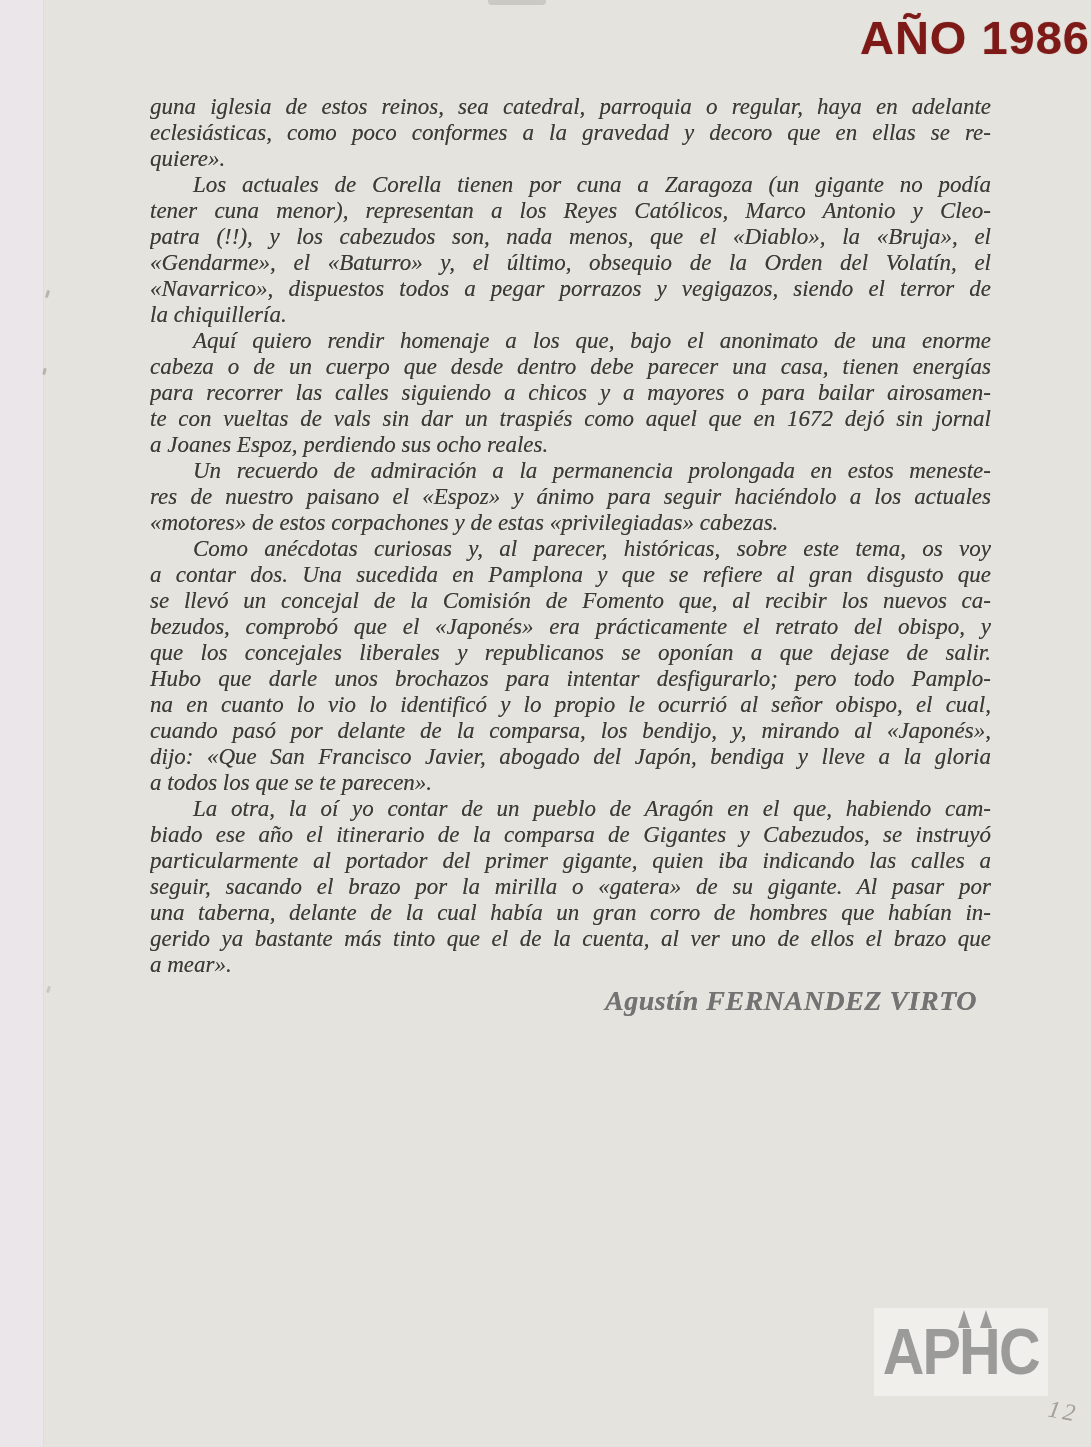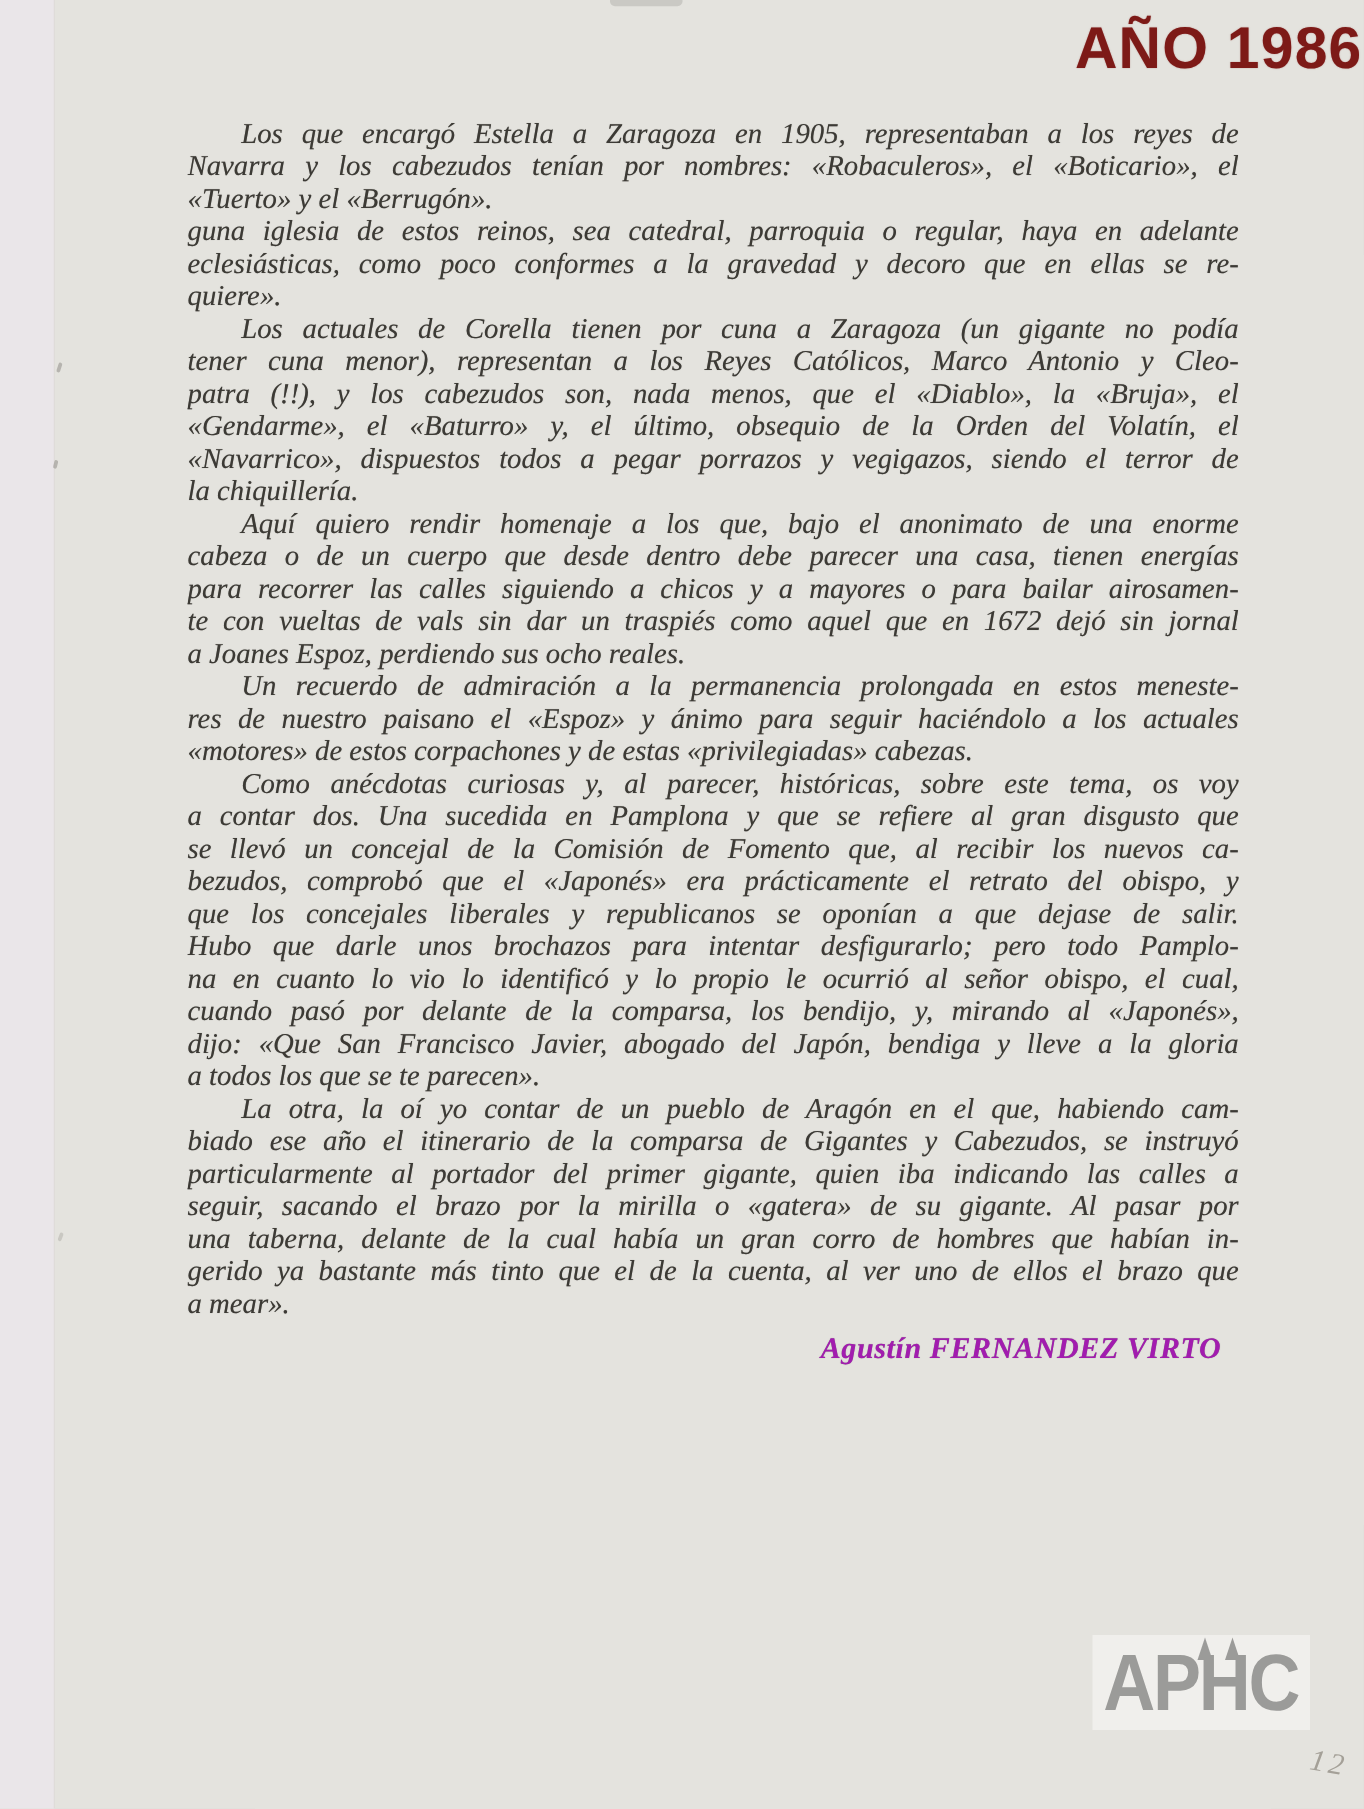--- a/index.html
+++ b/index.html
@@ -55,31 +55,31 @@
   }
   .para .line.first { text-indent: 43px; }
   .para .line.last  { text-align-last: left; }
 
   .signature {
     margin-top: 10px;
     padding-right: 14px;
     text-align: right;
     font-weight: bold;
     font-style: italic;
-    font-size: 24px;
+    font-size: 28px;
     letter-spacing: 0.5px;
-    color: #a21caf;
+    color: #737373;
   }
 
   .watermark-box {
     position: absolute;
     left: 874px;
     top: 1308px;
     width: 174px;
-    height: 76px;
+    height: 88px;
     background: #f0efec;
     display: flex;
     align-items: center;
     justify-content: center;
   }
   .watermark-text {
     font-family: "Liberation Sans", sans-serif;
     font-weight: bold;
     font-size: 64px;
     line-height: 64px;
@@ -130,25 +130,20 @@
   <div class="edge-strip"></div>
   <div class="smudge-top"></div>
   <div class="speck k1"></div>
   <div class="speck k2"></div>
   <div class="speck k3"></div>
 
   <div class="year-header">AÑO 1986</div>
 
   <div class="body-text">
 
-    <div class="para">
-        <div class="line first">Los que encargó Estella a Zaragoza en 1905, representaban a los reyes de</div>
-        <div class="line">Navarra y los cabezudos tenían por nombres: «Robaculeros», el «Boticario», el</div>
-        <div class="line last">«Tuerto» y el «Berrugón».</div>
-      </div>
       <div class="para">
         <div class="line">guna iglesia de estos reinos, sea catedral, parroquia o regular, haya en adelante</div>
         <div class="line">eclesiásticas, como poco conformes a la gravedad y decoro que en ellas se re-</div>
         <div class="line last">quiere».</div>
       </div>
       <div class="para">
         <div class="line first">Los actuales de Corella tienen por cuna a Zaragoza (un gigante no podía</div>
         <div class="line">tener cuna menor), representan a los Reyes Católicos, Marco Antonio y Cleo-</div>
         <div class="line">patra (!!), y los cabezudos son, nada menos, que el «Diablo», la «Bruja», el</div>
         <div class="line">«Gendarme», el «Baturro» y, el último, obsequio de la Orden del Volatín, el</div>

